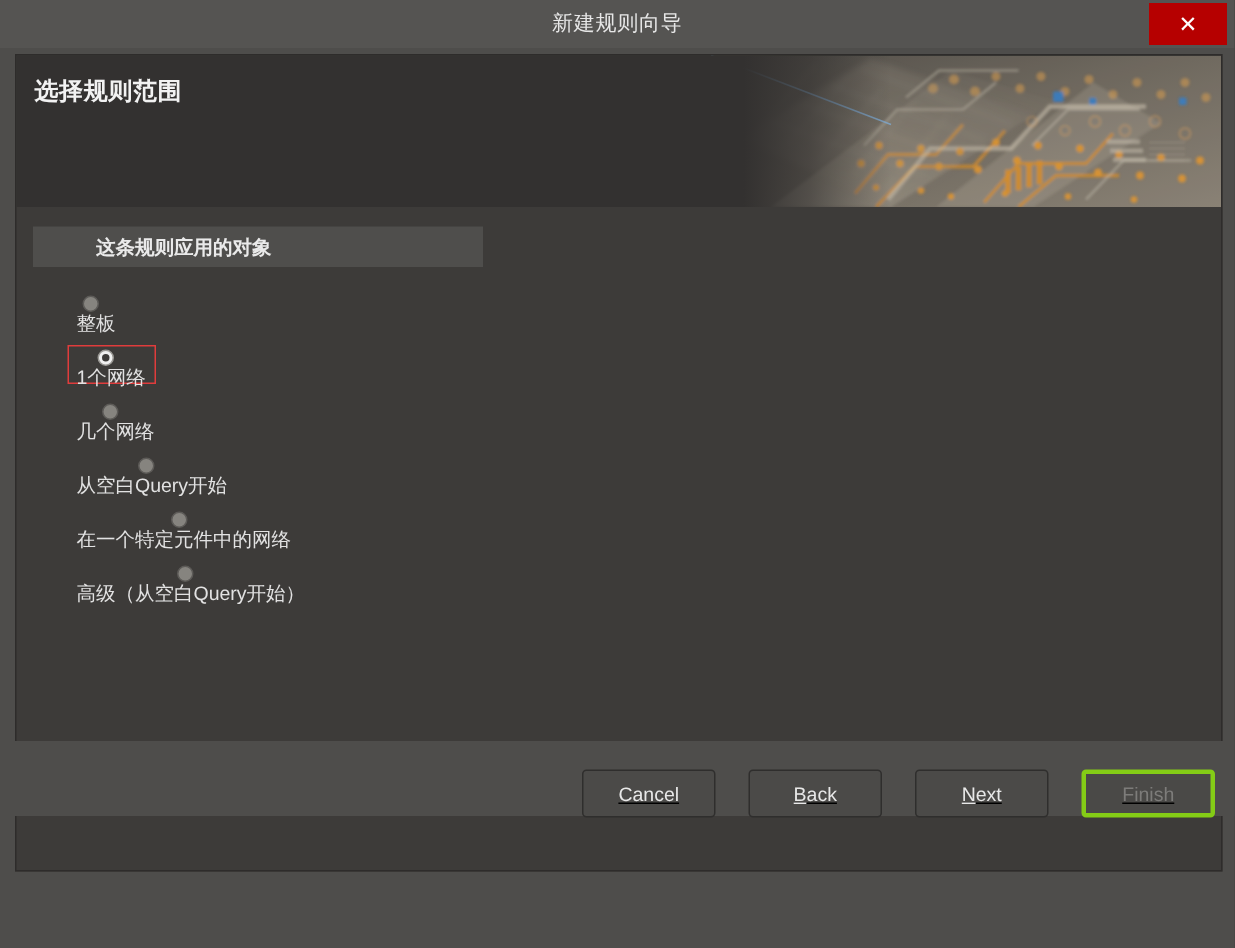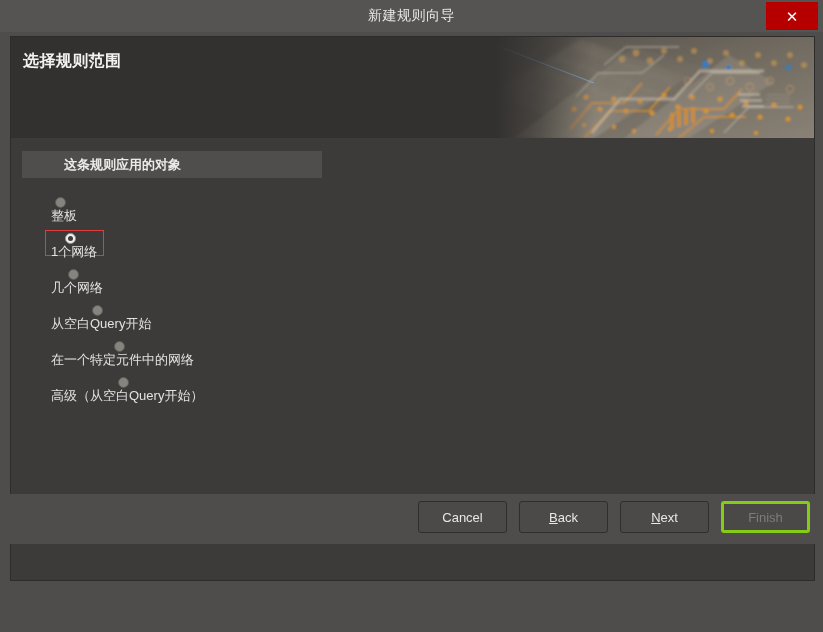--- a/index.html
+++ b/index.html
@@ -200,23 +200,24 @@
     position: absolute;
     left: 0;
     bottom: 0;
     width: 823px;
     height: 50px;
     background: #4e4d4b;
   }
   .button-bar {
     position: absolute;
     right: 13px;
-    top: 7px;
-    display: flex;
-    gap: 12px;
+    top: 19px;
+    display: flex;
+    gap: 22px;
+    text-decoration: underline;
   }
   .btn {
     width: 89px;
     height: 32px;
     border-radius: 3px;
     background: #4b4a48;
     border: 1px solid #2f2e2d;
     color: #e8e8e8;
     font-size: 13px;
     font-family: "Liberation Sans", "DejaVu Sans", sans-serif;

